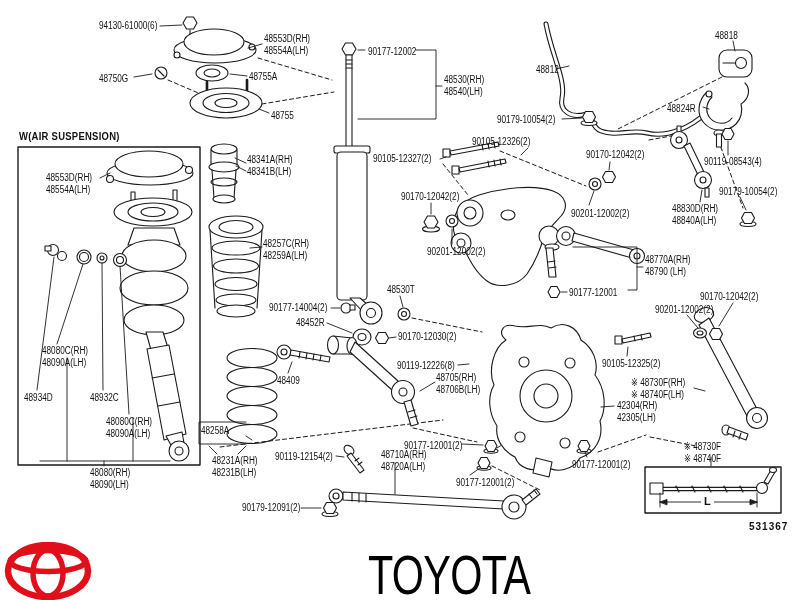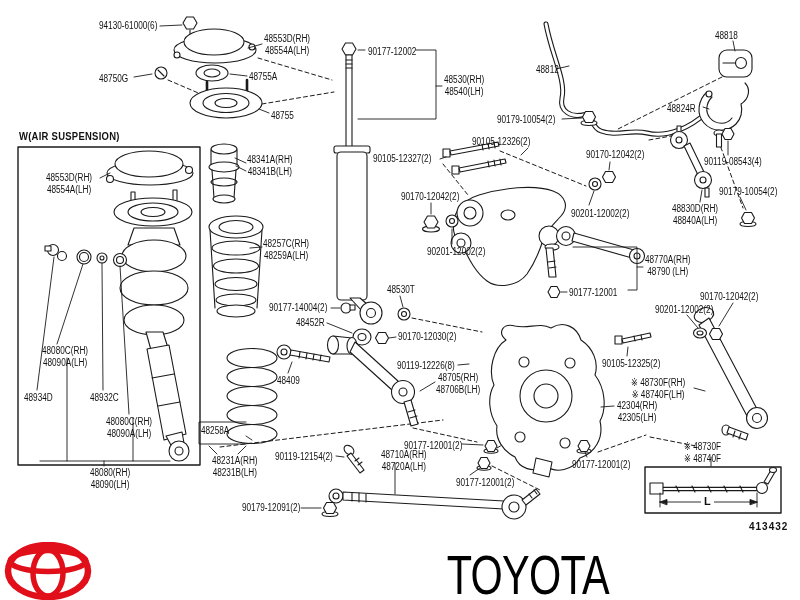--- a/index.html
+++ b/index.html
@@ -1,17 +1,17 @@
 <!DOCTYPE html>
 <html><head>
 <meta charset="utf-8">
 <style>
   html,body{margin:0;padding:0;background:#fff;}
   .stage{position:relative;width:800px;height:600px;background:#fff;overflow:hidden;
-         font-family:"Liberation Sans",sans-serif;color:#111;text-align:center;}
+         font-family:"Liberation Sans",sans-serif;color:#111;}
   .art{position:absolute;left:0;top:0;}
   .lbl{position:absolute;font:10px/1.16 "Liberation Sans","DejaVu Sans",sans-serif;
        color:#111;white-space:pre;transform:scaleX(.82);transform-origin:0 0;}
   .box-title{position:absolute;font:bold 10.5px/1 "Liberation Sans",sans-serif;
        letter-spacing:.3px;white-space:pre;transform:scaleX(.9);transform-origin:0 0;}
   .dim-l{position:absolute;font:bold 11px/1 "Liberation Sans",sans-serif;background:#fff;padding:0 3px;}
   .drawing-no{position:absolute;font:bold 10px/1 "Liberation Sans",sans-serif;letter-spacing:1px;}
   .footer-text{position:absolute;left:368px;top:544px;font:400 56px/1.1 "Liberation Sans",sans-serif;
        color:#000;transform:scaleX(.74);transform-origin:0 0;letter-spacing:-1px;}
 </style>
@@ -478,21 +478,21 @@
 <div class="lbl" style="left:617px;top:400px">42304(RH)
 42305(LH)</div>
 <div class="lbl" style="left:631px;top:377px">※ 48730F(RH)
 ※ 48740F(LH)</div>
 <div class="lbl" style="left:602px;top:358px">90105-12325(2)</div>
 <div class="lbl" style="left:684px;top:441px">※ 48730F
 ※ 48740F</div>
 
 <div class="box-title" style="left:19px;top:131px">W(AIR SUSPENSION)</div>
 <div class="dim-l" style="left:701px;top:496px">L</div>
-<div class="drawing-no" style="left:749px;top:522px">413432</div>
+<div class="drawing-no" style="left:749px;top:522px">531367</div>
 
 <svg class="art" style="left:2px;top:542px" width="92" height="58" viewBox="0 0 92 58">
   <ellipse cx="46" cy="29" rx="40" ry="26" fill="none" stroke-width="6.5" stroke="#e10f1a"></ellipse>
   <ellipse cx="46" cy="31" rx="15" ry="23" fill="none" stroke-width="5.5" stroke="#e10f1a"></ellipse>
   <ellipse cx="46" cy="19" rx="38" ry="10.5" fill="none" stroke-width="5.5" stroke="#e10f1a"></ellipse>
 </svg>
 <div class="footer-text">TOYOTA 4845232040</div>
 
 </div>
 

